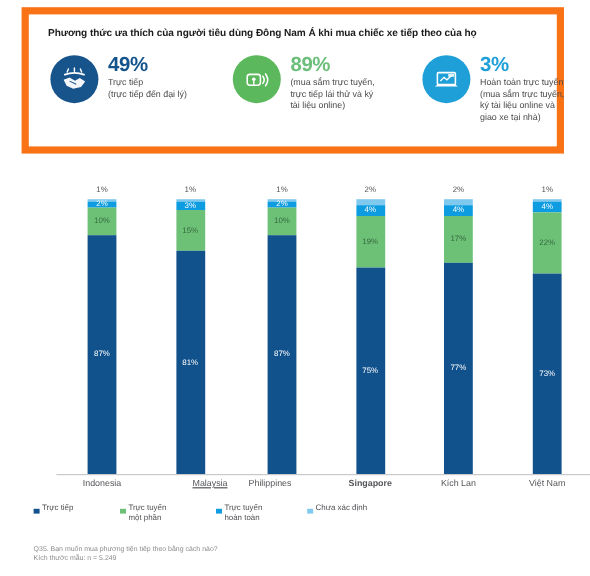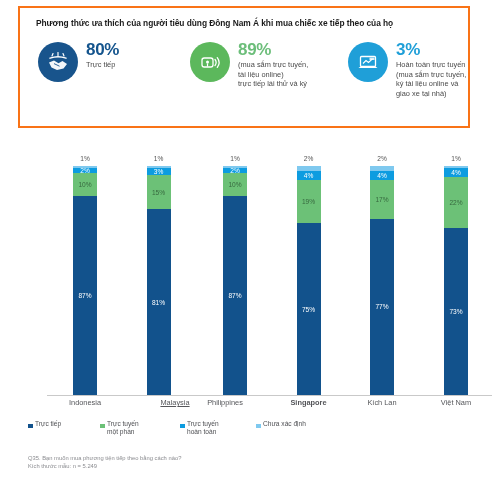--- a/index.html
+++ b/index.html
@@ -10,21 +10,21 @@
     color:#3c3c3c;
     overflow:hidden;
     position:relative;
   }
 
   
   .header-box{
     position:absolute;
     left:18px; top:6px;
     width:452px; height:122px;
-    border:2px solid #f97316;
+    border:6px solid #f97316;
     box-sizing:border-box;
     background:#ffffff;
   }
   .header-title{
     position:absolute;
     left:16px; top:10px;
     width:425px;
     font-size:8.4px;
     font-weight:bold;
     color:#1b1b1b;
@@ -200,45 +200,46 @@
             <line x1="8" y1="4.5" x2="7" y2="7"></line>
             <line x1="13" y1="3.6" x2="13" y2="6.4"></line>
             <line x1="18" y1="4.5" x2="19" y2="7"></line>
             <path d="M5 9.2 q8 -3 16 0" stroke-width="1.4"></path>
           </g>
           <path d="M4 13.5 L9 11.5 L13.5 14.2 L17.5 12 L22 15 L18.5 19.5 L12 21 L6.5 18.5 Z" fill="#ffffff" opacity="0.95"></path>
           <path d="M9 14.6 L14.5 17.2" stroke="#18548c" stroke-width="0.9" fill="none"></path>
         </svg>
       </div>
       <div class="stat-body">
-        <div class="stat-pct pct-1">80%</div>
+        <div class="stat-pct pct-1">49%</div>
         <div class="stat-desc">
           <div>Trực tiếp</div>
+          <div>(trực tiếp đến đại lý)</div>
         </div>
       </div>
     </div>
 
     <div class="stat stat-2">
       <div class="stat-icon icon-wifi">
         <svg width="26" height="26" viewBox="0 0 26 26" aria-hidden="true">
           <rect x="5" y="9" width="11" height="9" rx="2.2" fill="none" stroke="#ffffff" stroke-width="1.3"></rect>
           <circle cx="10.5" cy="13" r="1.5" fill="#ffffff"></circle>
           <line x1="10.5" y1="14.4" x2="10.5" y2="17.6" stroke="#ffffff" stroke-width="1.2"></line>
           <g fill="none" stroke="#ffffff" stroke-width="1.3" stroke-linecap="round">
             <path d="M18 10.5 q2.3 3 0 6"></path>
             <path d="M20.3 8.6 q3.6 4.9 0 9.8"></path>
           </g>
         </svg>
       </div>
       <div class="stat-body">
         <div class="stat-pct pct-2">89%</div>
         <div class="stat-desc">
           <div>(mua sắm trực tuyến,</div>
+          <div>trực tiếp lái thử và ký</div>
           <div>tài liệu online)</div>
-          <div>trực tiếp lái thử và ký</div>
         </div>
       </div>
     </div>
 
     <div class="stat stat-3">
       <div class="stat-icon icon-laptop">
         <svg width="26" height="26" viewBox="0 0 26 26" aria-hidden="true">
           <rect x="5.5" y="7.5" width="15" height="10" rx="1" fill="none" stroke="#ffffff" stroke-width="1.3"></rect>
           <path d="M3.5 19 L22.5 19 L20.5 17.5 L5.5 17.5 Z" fill="#ffffff"></path>
           <polyline points="8,14.5 11,11.5 13.5,13.5 17.5,9.8" fill="none" stroke="#ffffff" stroke-width="1.1"></polyline>

